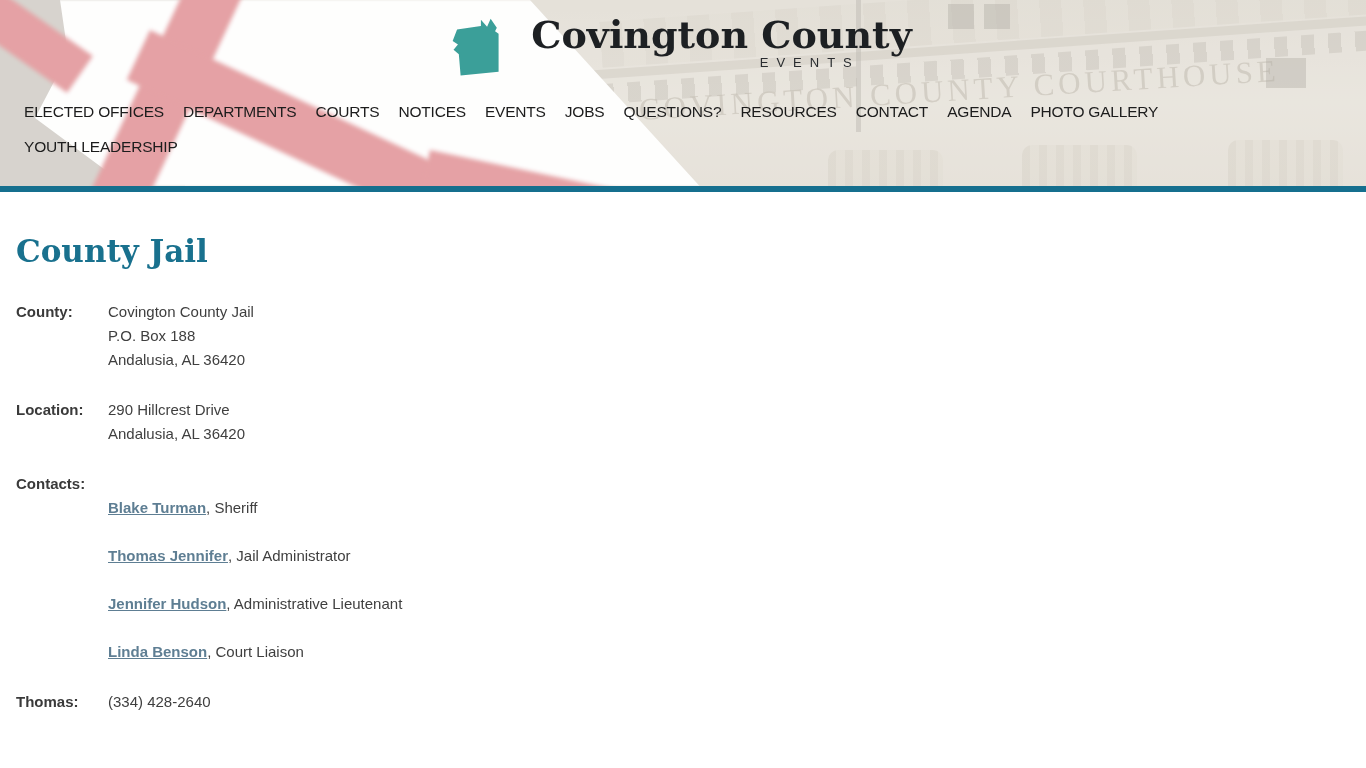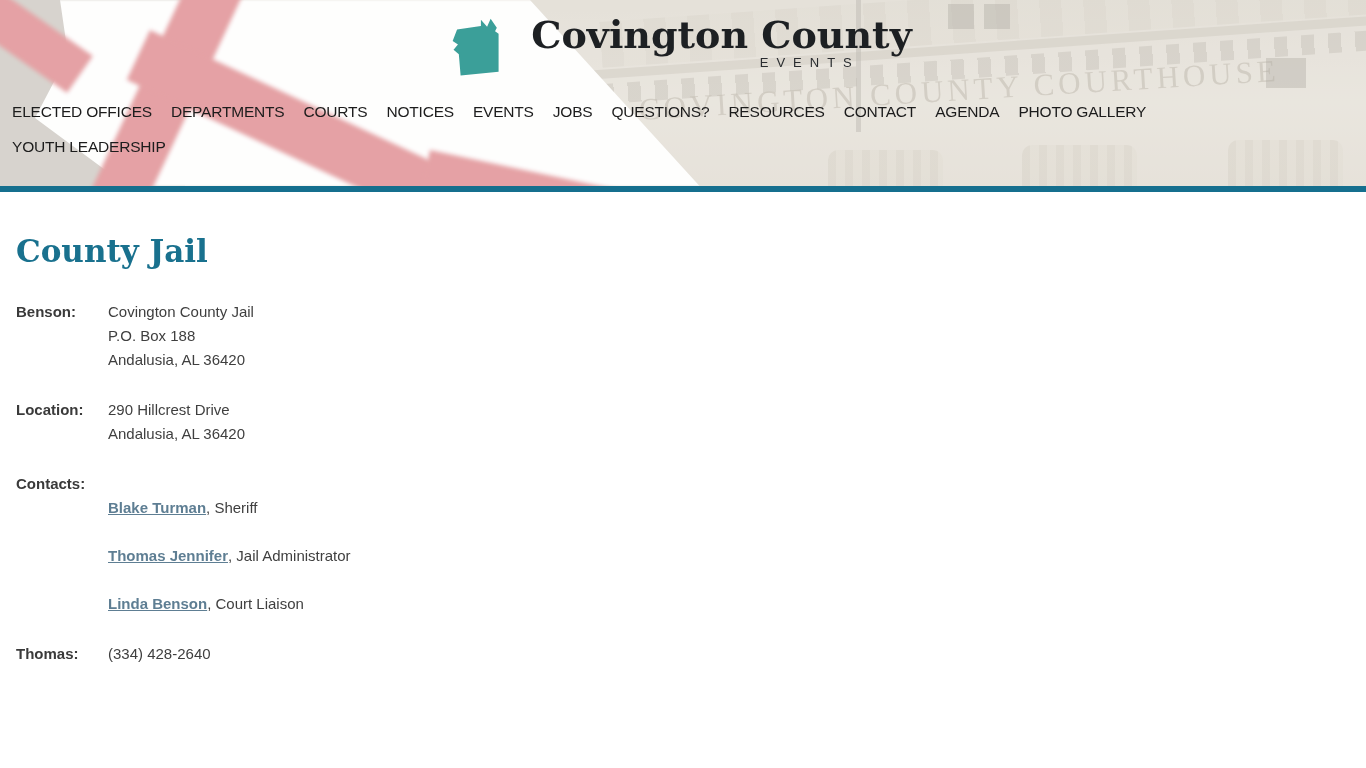--- a/index.html
+++ b/index.html
@@ -47,21 +47,21 @@
   .header-inner { position: relative; z-index: 2; height: 100%; }
   .logo { position: absolute; left: 0; right: 4px; top: 13px; display: flex; justify-content: center;
           align-items: flex-start; gap: 28px; cursor: pointer; }
   .logo svg { display: block; margin-top: 2px; }
   .logo-text { text-align: left; }
   .logo-title { font-family: "DejaVu Serif", serif; font-weight: 700; font-size: 38px;
                 line-height: 1.15; color: #1d2023; letter-spacing: 0; }
   .logo-sub { font-family: "Liberation Sans", sans-serif; font-size: 13px; letter-spacing: 8px;
               color: #2a2d30; text-align: right; padding-right: 52px; margin-top: -2px; }
 
-  .nav { position: absolute; left: 12px; top: 101px; width: 1316px; }
+  .nav { position: absolute; left: 24px; top: 101px; width: 1316px; }
   .nav-row { display: flex; column-gap: 19px; margin-bottom: 13px; }
   .nav-link { font-size: 15.5px; letter-spacing: -0.2px; text-transform: uppercase;
               color: #1c1c1c; text-decoration: none; line-height: 22px; white-space: nowrap;
               cursor: pointer; }
 
   .divider { height: 6px; background: #156f8e; }
 
   
   .main { padding: 0 16px; }
   .page-title { font-family: "DejaVu Serif", serif; font-weight: 700; font-size: 31px;
@@ -134,21 +134,21 @@
 </header>
 
 <div class="divider"></div>
 
 <main class="main">
   <h1 class="page-title">County Jail</h1>
 
   <div class="info">
 
     <div class="info-row">
-      <div class="info-label">Benson:</div>
+      <div class="info-label">County:</div>
       <div class="info-value">
         <div>Covington County Jail</div>
         <div>P.O. Box 188</div>
         <div>Andalusia, AL 36420</div>
       </div>
     </div>
 
     <div class="info-row">
       <div class="info-label">Location:</div>
       <div class="info-value">
@@ -160,20 +160,23 @@
     <div class="info-row">
       <div class="info-label">Contacts:</div>
       <div class="info-value contact-first">
         <div class="contact-line first">
           <a class="person">Blake Turman</a><span>, Sheriff</span>
         </div>
         <div class="contact-line">
           <a class="person">Thomas Jennifer</a><span>, Jail Administrator</span>
         </div>
         <div class="contact-line">
+          <a class="person">Jennifer Hudson</a><span>, Administrative Lieutenant</span>
+        </div>
+        <div class="contact-line">
           <a class="person">Linda Benson</a><span>, Court Liaison</span>
         </div>
       </div>
     </div>
 
     <div class="info-row">
       <div class="info-label">Thomas:</div>
       <div class="info-value">
         <div>(334) 428-2640</div>
       </div>

